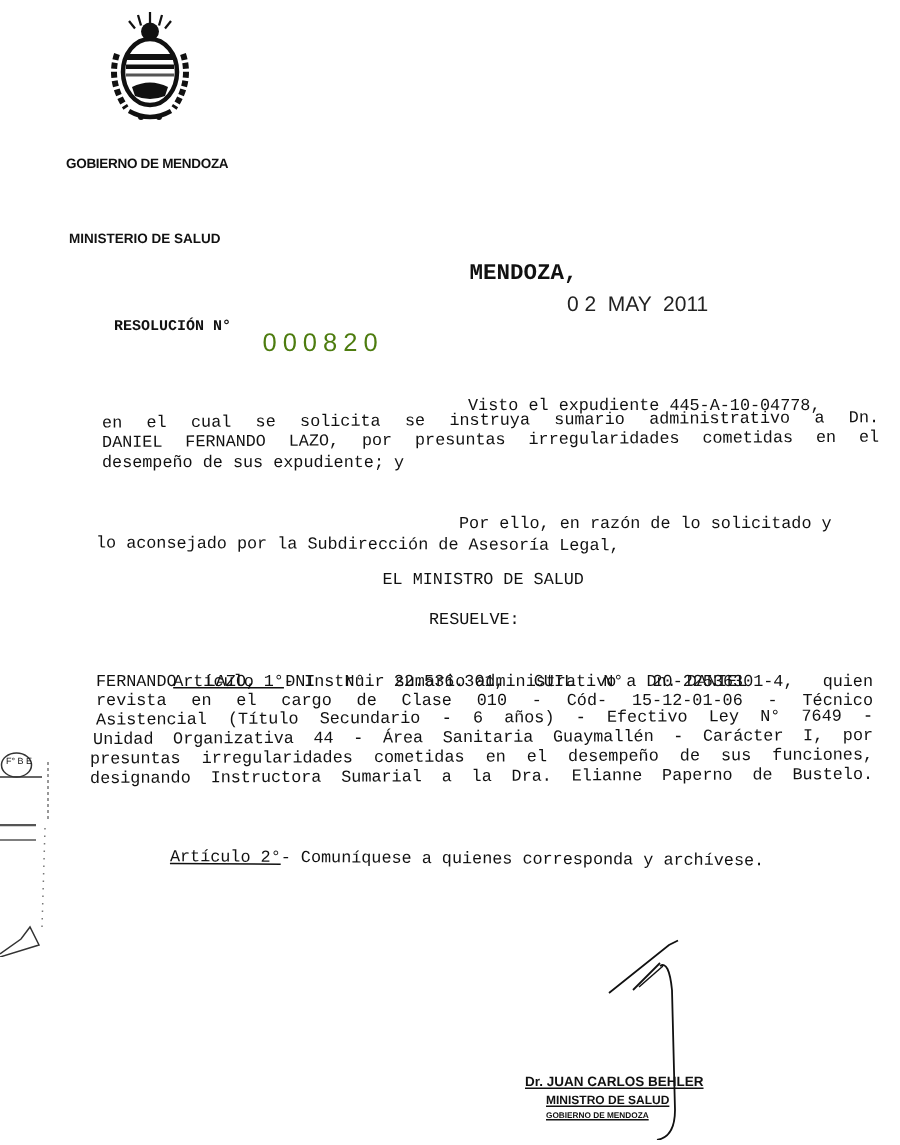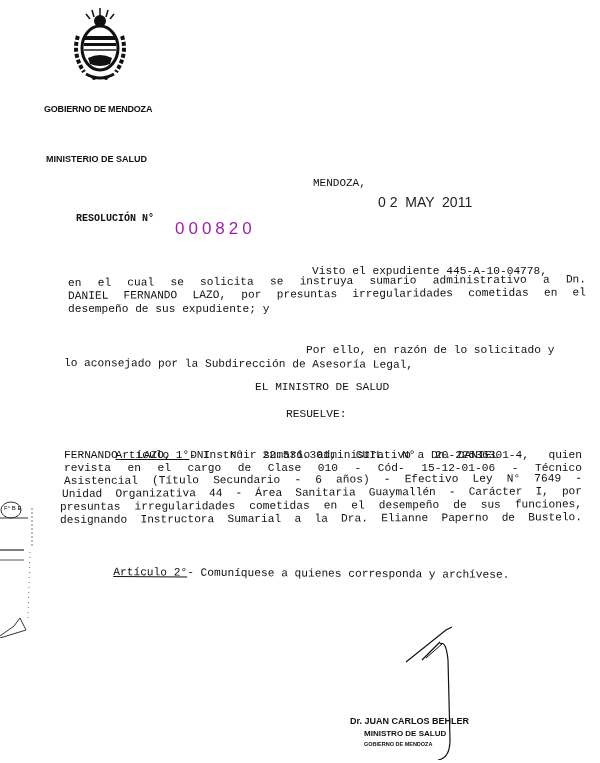--- a/index.html
+++ b/index.html
@@ -5,24 +5,24 @@
   html, body { margin: 0; padding: 0; }
   body {
     width: 600px; height: 763px; background: #ffffff; position: relative; overflow: hidden;
     font-family: "Liberation Mono", "DejaVu Sans Mono", monospace; color: #111;
   }
   .abs { position: absolute; }
   .crest { left: 66px; top: 6px; width: 68px; height: 80px; }
   .hdr { font-family: "Liberation Sans", sans-serif; font-size: 9px; font-weight: bold; letter-spacing: -0.2px; color: #111; }
   .mono { font-size: 11.2px; letter-spacing: 0px; white-space: pre; line-height: 12.5px; }
   .stamp { font-family: "Liberation Sans", sans-serif; font-size: 14px; color: #222; }
-  .resnum { font-family: "Liberation Sans", sans-serif; font-size: 17px; letter-spacing: 4px; color: #a21caf; }
+  .resnum { font-family: "Liberation Sans", sans-serif; font-size: 17px; letter-spacing: 4px; color: #4d7c0f; }
   .just { text-align: justify; text-align-last: justify; white-space: normal; }
   .u { text-decoration: underline; }
-  .sig-text { font-family: "Liberation Sans", sans-serif; font-weight: bold; color: #111; line-height: 1; }
+  .sig-text { font-family: "Liberation Sans", sans-serif; font-weight: bold; color: #111; line-height: 1; text-decoration: underline; }
 </style>
 </head>
 <body>
 
 <div class="abs crest">
   <svg width="68" height="80" viewBox="0 0 68 80">
 
     <g stroke="#111" stroke-width="1.5">
       <line x1="34" y1="2" x2="34" y2="10"></line>
       <line x1="26" y1="4" x2="28" y2="11"></line>
@@ -42,21 +42,21 @@
     <path d="M56 30 Q62 48 50 66" fill="none" stroke="#111" stroke-width="4" stroke-dasharray="4 2"></path>
     <path d="M20 68 Q34 76 48 68" fill="none" stroke="#111" stroke-width="3"></path>
     <circle cx="28" cy="72" r="2" fill="#111"></circle>
     <circle cx="40" cy="72" r="2" fill="#111"></circle>
   </svg>
 </div>
 
 <div class="abs hdr" style="left:44px; top:104px;">GOBIERNO DE MENDOZA</div>
 <div class="abs hdr" style="left:46px; top:126px; font-weight:bold; letter-spacing:0px;margin-top:28px;">MINISTERIO DE SALUD</div>
 
-<div class="abs mono" style="left:313px; top:177px; font-size:11px; font-weight:normal;">MENDOZA,</div>
+<div class="abs mono" style="left:313px; top:177px; font-size:15px; font-weight:bold;">MENDOZA,</div>
 <div class="abs stamp" style="left:378px; top:173px; white-space:pre;margin-top:21px;">0 2  MAY  2011</div>
 
 <div class="abs mono" style="left:76px; top:213px; font-size:10px; font-weight:bold;">RESOLUCIÓN N°</div>
 <div class="abs resnum" style="left:175px; top:219px;">000820</div>
 
 <div class="abs mono" style="left:312px; top:265px;">Visto el expudiente 445-A-10-04778,</div>
 <div class="abs mono just" style="left:68px; top:277px; width:518px; transform:rotate(-0.4deg); transform-origin:left top;">en el cual se solicita se instruya sumario administrativo a Dn.</div>
 <div class="abs mono just" style="left:68px; top:290px; width:518px; transform:rotate(-0.4deg); transform-origin:left top;">DANIEL FERNANDO LAZO, por presuntas irregularidades cometidas en el</div>
 <div class="abs mono" style="left:68px; top:303px;">desempeño de sus expudiente; y</div>
 

